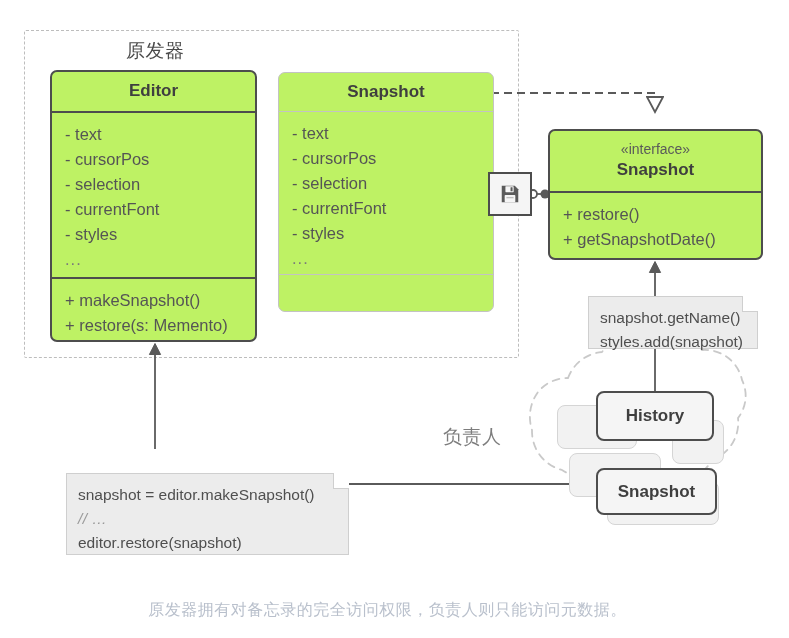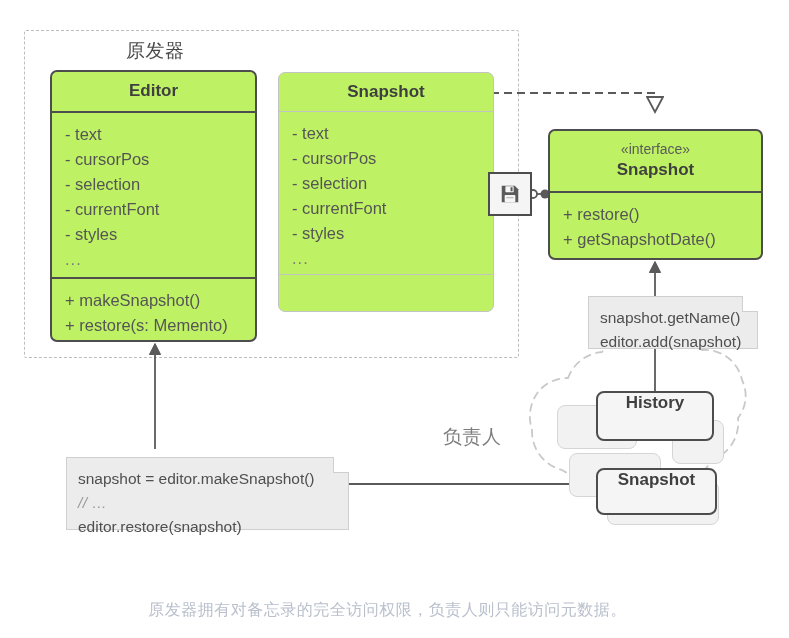--- a/index.html
+++ b/index.html
@@ -87,21 +87,21 @@
   }
   .cls-sec .ln.dots{letter-spacing:1px;color:#7b7b7b;}
 
   
   .boxname{
     position:absolute;
     background:#f5f5f5;
     border:2.4px solid #4d4d4d;
     border-radius:8px;
     box-sizing:border-box;
-    display:flex;align-items:flex-start;justify-content:center;
+    display:flex;align-items:center;justify-content:center;
     font-weight:bold;font-size:17px;color:#3f3f3f;
     z-index:6;
   }
   .ghost{
     position:absolute;
     background:#f2f2f2;
     border:1.6px solid #d5d5d5;
     border-radius:8px;
     box-sizing:border-box;
     z-index:4;
@@ -282,37 +282,37 @@
     <div class="cls-sec">
       <div class="ln">+ restore()</div>
       <div class="ln">+ getSnapshotDate()</div>
     </div>
   </div>
 
   <div class="note" style="left:588px;top:296px;width:170px;height:53px;">
     <div class="fold"></div>
     <div class="ntext">
       <div class="nl">snapshot.getName()</div>
-      <div class="nl">editor.add(snapshot)</div>
+      <div class="nl">styles.add(snapshot)</div>
     </div>
   </div>
 
   <div class="ghost" style="left:557px;top:405px;width:80px;height:44px;"></div>
   <div class="ghost" style="left:672px;top:420px;width:52px;height:44px;"></div>
   <div class="boxname" style="left:596px;top:391px;width:118px;height:50px;">
     <span>History</span>
   </div>
 
   <div class="ghost" style="left:569px;top:453px;width:92px;height:44px;"></div>
   <div class="ghost" style="left:607px;top:481px;width:112px;height:44px;"></div>
   <div class="boxname" style="left:596px;top:468px;width:121px;height:47px;">
     <span>Snapshot</span>
   </div>
 
-  <div class="note" style="left:66px;top:457px;width:283px;height:73px;">
+  <div class="note" style="left:66px;top:473px;width:283px;height:82px;">
     <div class="fold"></div>
     <div class="ntext">
       <div class="nl">snapshot = editor.makeSnapshot()</div>
       <div class="nl cmt">// ...</div>
       <div class="nl">editor.restore(snapshot)</div>
     </div>
   </div>
 
   <div class="caption" style="top:600px;">原发器拥有对备忘录的完全访问权限，负责人则只能访问元数据。</div>
 

